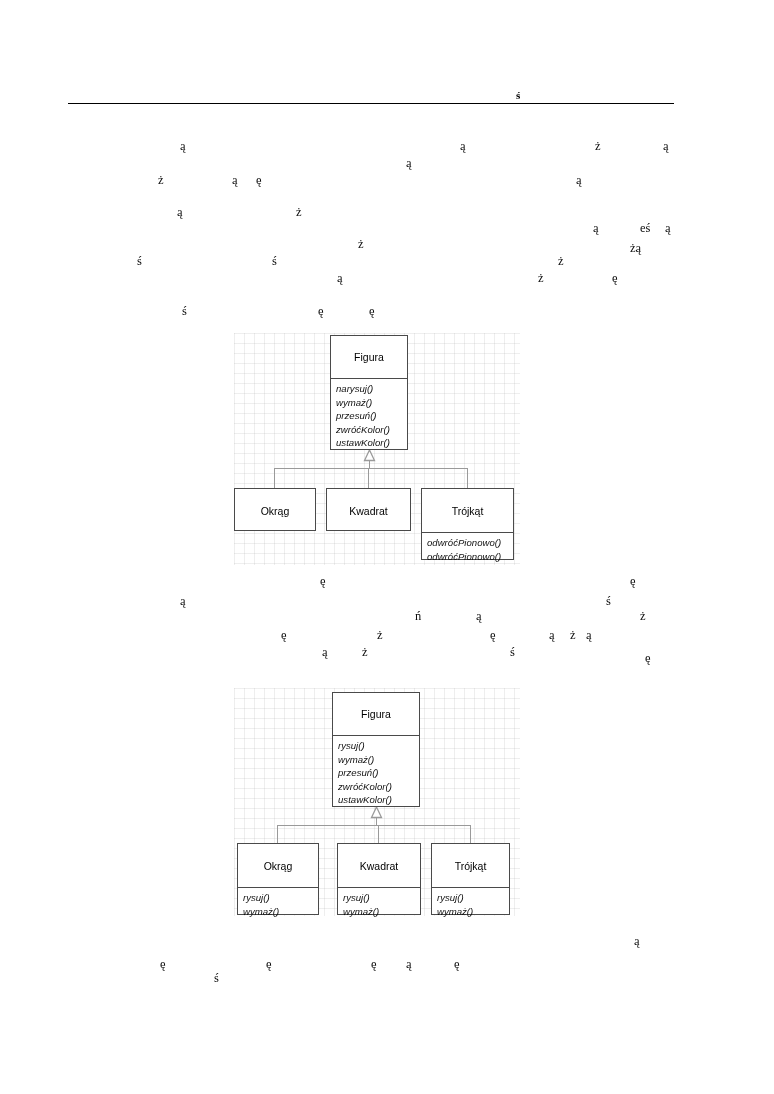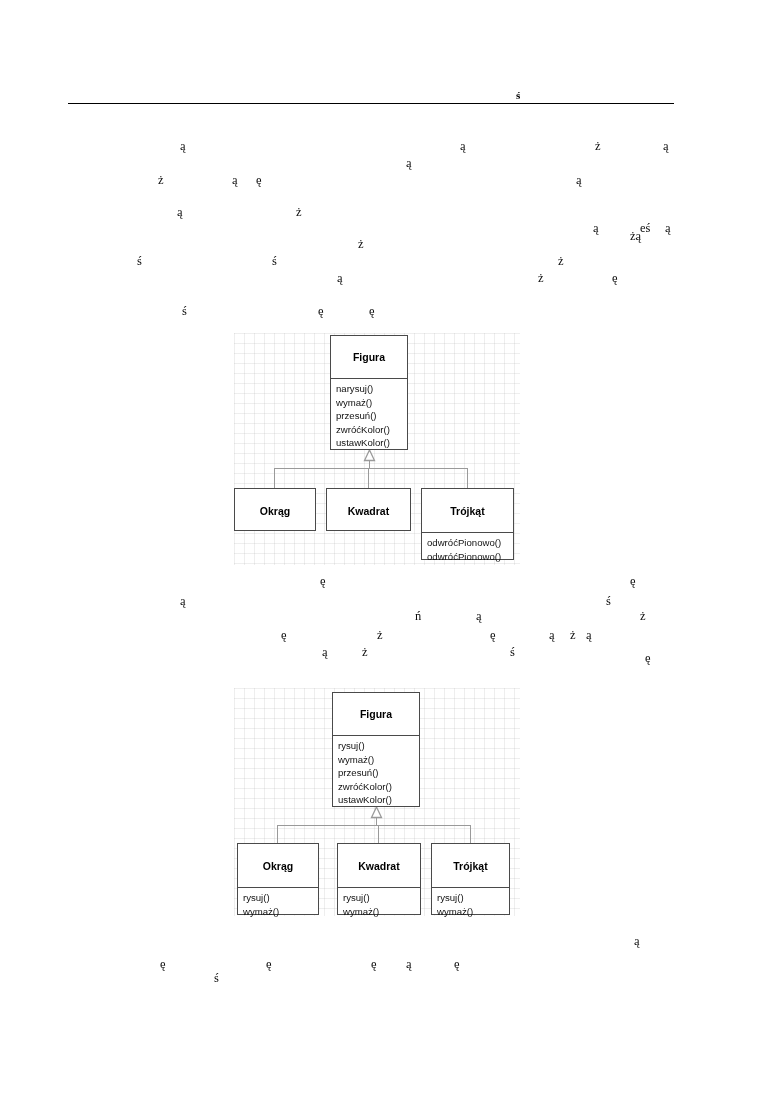--- a/index.html
+++ b/index.html
@@ -63,32 +63,33 @@
     box-sizing: border-box;
     border: 1.3px solid #4a4a4a;
     background: #ffffff;
     font-family: "Liberation Sans", sans-serif;
   }
   .uml-title {
     box-sizing: border-box;
     display: flex;
     align-items: center;
     justify-content: center;
-    font-weight: bold;
+    font-weight: normal;
     font-size: 10.5px;
     color: #000000;
     width: 100%;
   }
   .uml-sep {
     height: 0;
     border-top: 1.3px solid #4a4a4a;
   }
   .uml-ops {
     box-sizing: border-box;
     padding: 3px 5px 4px 5px;
+    font-style: italic;
   }
   .uml-op {
     font-size: 9.6px;
     line-height: 13.6px;
     color: #111111;
     white-space: pre;
   }
   .conn {
     position: absolute;
     background: #9a9a9a;
@@ -118,21 +119,21 @@
       <div class="g" style="left: 406px; top: 157px;">ą</div>
       <div class="g" style="left: 158px; top: 174px;">ż</div>
       <div class="g" style="left: 232px; top: 174px;">ą</div>
       <div class="g" style="left: 256px; top: 174px;">ę</div>
       <div class="g" style="left: 576px; top: 174px;">ą</div>
       <div class="g" style="left: 177px; top: 206px;">ą</div>
       <div class="g" style="left: 296px; top: 206px;">ż</div>
       <div class="g" style="left: 593px; top: 222px;">ą</div>
       <div class="g" style="left: 640px; top: 222px;">eś</div>
       <div class="g" style="left: 665px; top: 222px;">ą</div>
-      <div class="g" style="left: 630px; top: 230px;">żą</div>
+      <div class="g" style="left: 630px; top: 242px;">żą</div>
       <div class="g" style="left: 358px; top: 238px;">ż</div>
       <div class="g" style="left: 137px; top: 255px;">ś</div>
       <div class="g" style="left: 272px; top: 255px;">ś</div>
       <div class="g" style="left: 558px; top: 255px;">ż</div>
       <div class="g" style="left: 337px; top: 272px;">ą</div>
       <div class="g" style="left: 538px; top: 272px;">ż</div>
       <div class="g" style="left: 612px; top: 272px;">ę</div>
       <div class="g" style="left: 182px; top: 305px;">ś</div>
       <div class="g" style="left: 318px; top: 305px;">ę</div>
       <div class="g" style="left: 369px; top: 305px;">ę</div>

